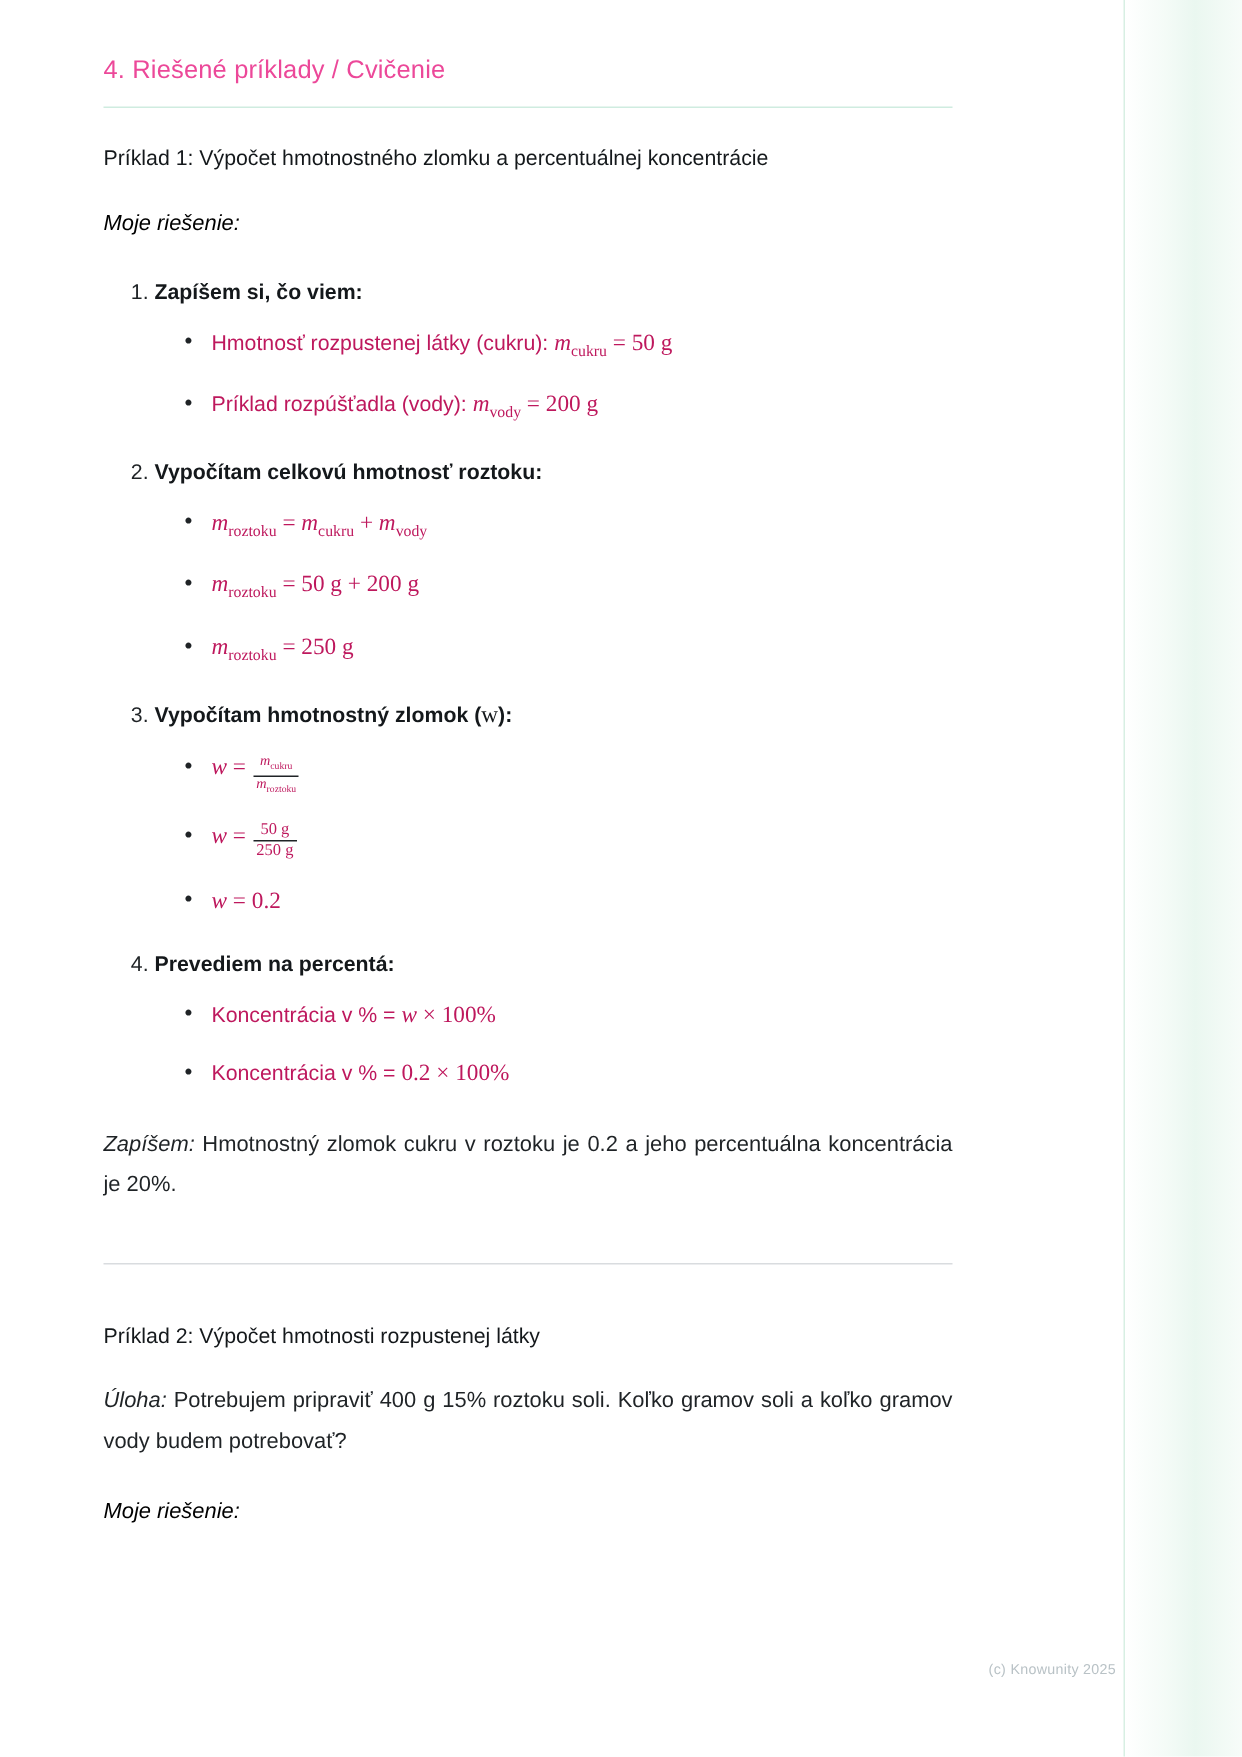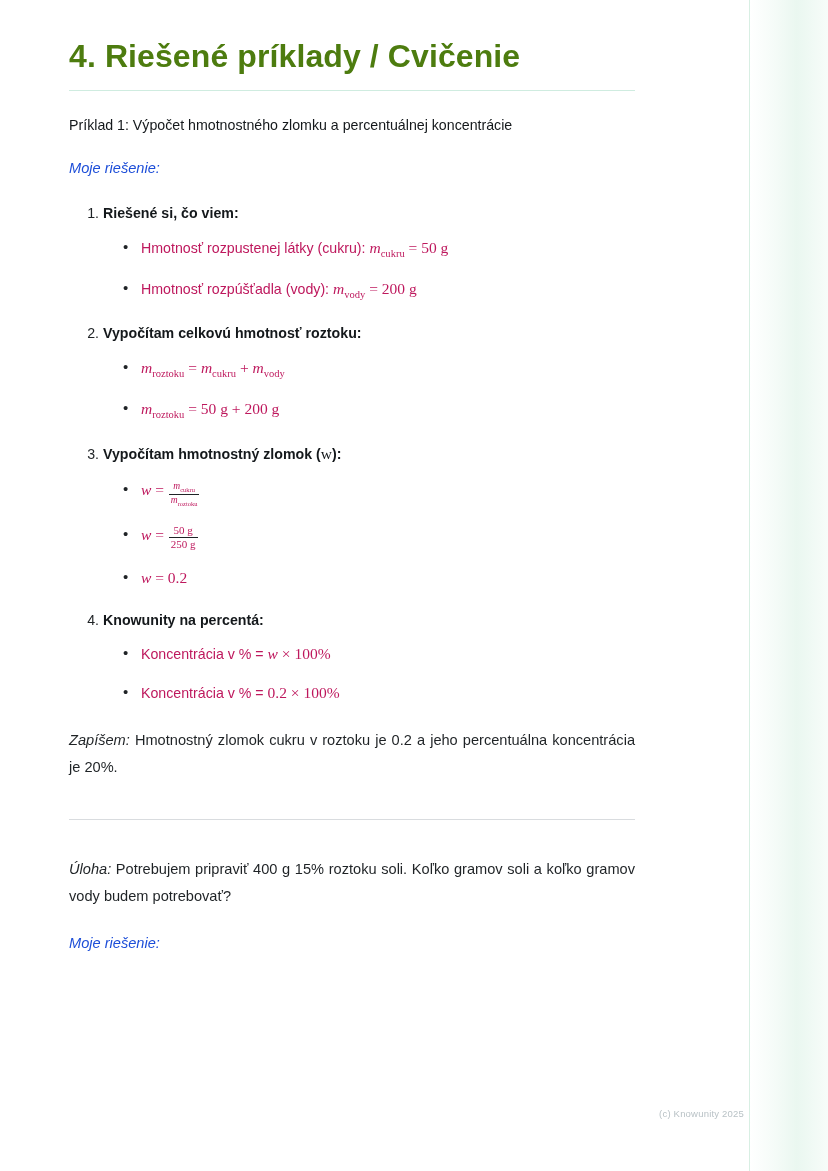--- a/index.html
+++ b/index.html
@@ -37,24 +37,24 @@
   }
 
   .content {
     position: absolute;
     left: 69px;
     top: 36px;
     width: 566px;
   }
 
   h1.doc-title {
-    font-size: 32px;
+    font-size: 17px;
     line-height: 1.25;
-    font-weight: bold;
-    color: #4d7c0f;
+    font-weight: normal;
+    color: #ec4899;
     margin: 0 0 14px 0;
     letter-spacing: 0.1px;
   }
 
   .title-rule {
     border: 0;
     border-top: 1px solid #cfece0;
     margin: 0 0 22px 0;
   }
 
@@ -76,21 +76,21 @@
 
   .ital {
     font-style: italic;
   }
 
   p.italic-line {
     font-size: 14.6px;
     font-style: italic;
     line-height: 1.8;
     margin: 0 0 20px 0;
-    color: #1d4ed8;
+    color: #000000;
   }
 
   ol.steps {
     margin: 0 0 4px 0;
     padding-left: 34px;
   }
   ol.steps > li {
     font-size: 14.2px;
     font-weight: bold;
     line-height: 1.7;
@@ -196,41 +196,44 @@
 
 
     <p class="bold-heading">Príklad 1: Výpočet hmotnostného zlomku a percentuálnej koncentrácie</p>
 
 
     <p class="italic-line">Moje riešenie:</p>
 
     <ol class="steps">
 
       <li>
-        <span>Riešené si, čo viem:</span>
+        <span>Zapíšem si, čo viem:</span>
         <ul class="sub">
           <li>
             <span>Hmotnosť rozpustenej látky (cukru):</span>
             <span class="math"><span class="v">m</span><span class="sub-idx">cukru</span> = 50 g</span>
           </li>
           <li>
-            <span>Hmotnosť rozpúšťadla (vody):</span>
+            <span>Príklad rozpúšťadla (vody):</span>
             <span class="math"><span class="v">m</span><span class="sub-idx">vody</span> = 200 g</span>
           </li>
         </ul>
       </li>
 
       <li>
         <span>Vypočítam celkovú hmotnosť roztoku:</span>
         <ul class="sub">
           <li>
             <span class="math"><span class="v">m</span><span class="sub-idx">roztoku</span> = <span class="v">m</span><span class="sub-idx">cukru</span> + <span class="v">m</span><span class="sub-idx">vody</span></span>
           </li>
           <li>
             <span class="math"><span class="v">m</span><span class="sub-idx">roztoku</span> = 50 g + 200 g</span>
+          </li>
+          <li>
+            <span class="math"><span class="v">m</span><span class="sub-idx">roztoku</span> = 250 g</span>
           </li>
         </ul>
       </li>
 
       <li>
         <span>Vypočítam hmotnostný zlomok (<span class="math v" style="font-weight:normal">w</span>):</span>
         <ul class="sub">
           <li>
             <span class="math"><span class="v">w</span> =
               <span class="frac">
@@ -247,21 +250,21 @@
               </span>
             </span>
           </li>
           <li>
             <span class="math"><span class="v">w</span> = 0.2</span>
           </li>
         </ul>
       </li>
 
       <li>
-        <span>Knowunity na percentá:</span>
+        <span>Prevediem na percentá:</span>
         <ul class="sub">
           <li>
             <span>Koncentrácia v % =</span>
             <span class="math"><span class="v">w</span> × 100%</span>
           </li>
           <li>
             <span>Koncentrácia v % =</span>
             <span class="math">0.2 × 100%</span>
           </li>
         </ul>
@@ -269,20 +272,21 @@
 
     </ol>
 
     <p class="answer">
       <span class="ital">Zapíšem:</span>
       <span>Hmotnostný zlomok cukru v roztoku je 0.2 a jeho percentuálna koncentrácia je 20%.</span>
     </p>
 
     <hr class="section-rule">
 
+    <p class="bold-heading">Príklad 2: Výpočet hmotnosti rozpustenej látky</p>
 
     <p class="body-text">
       <span class="ital">Úloha:</span>
       <span>Potrebujem pripraviť 400 g 15% roztoku soli. Koľko gramov soli a koľko gramov vody budem potrebovať?</span>
     </p>
 
     <p class="italic-line">Moje riešenie:</p>
 
   </div>
 </div>

